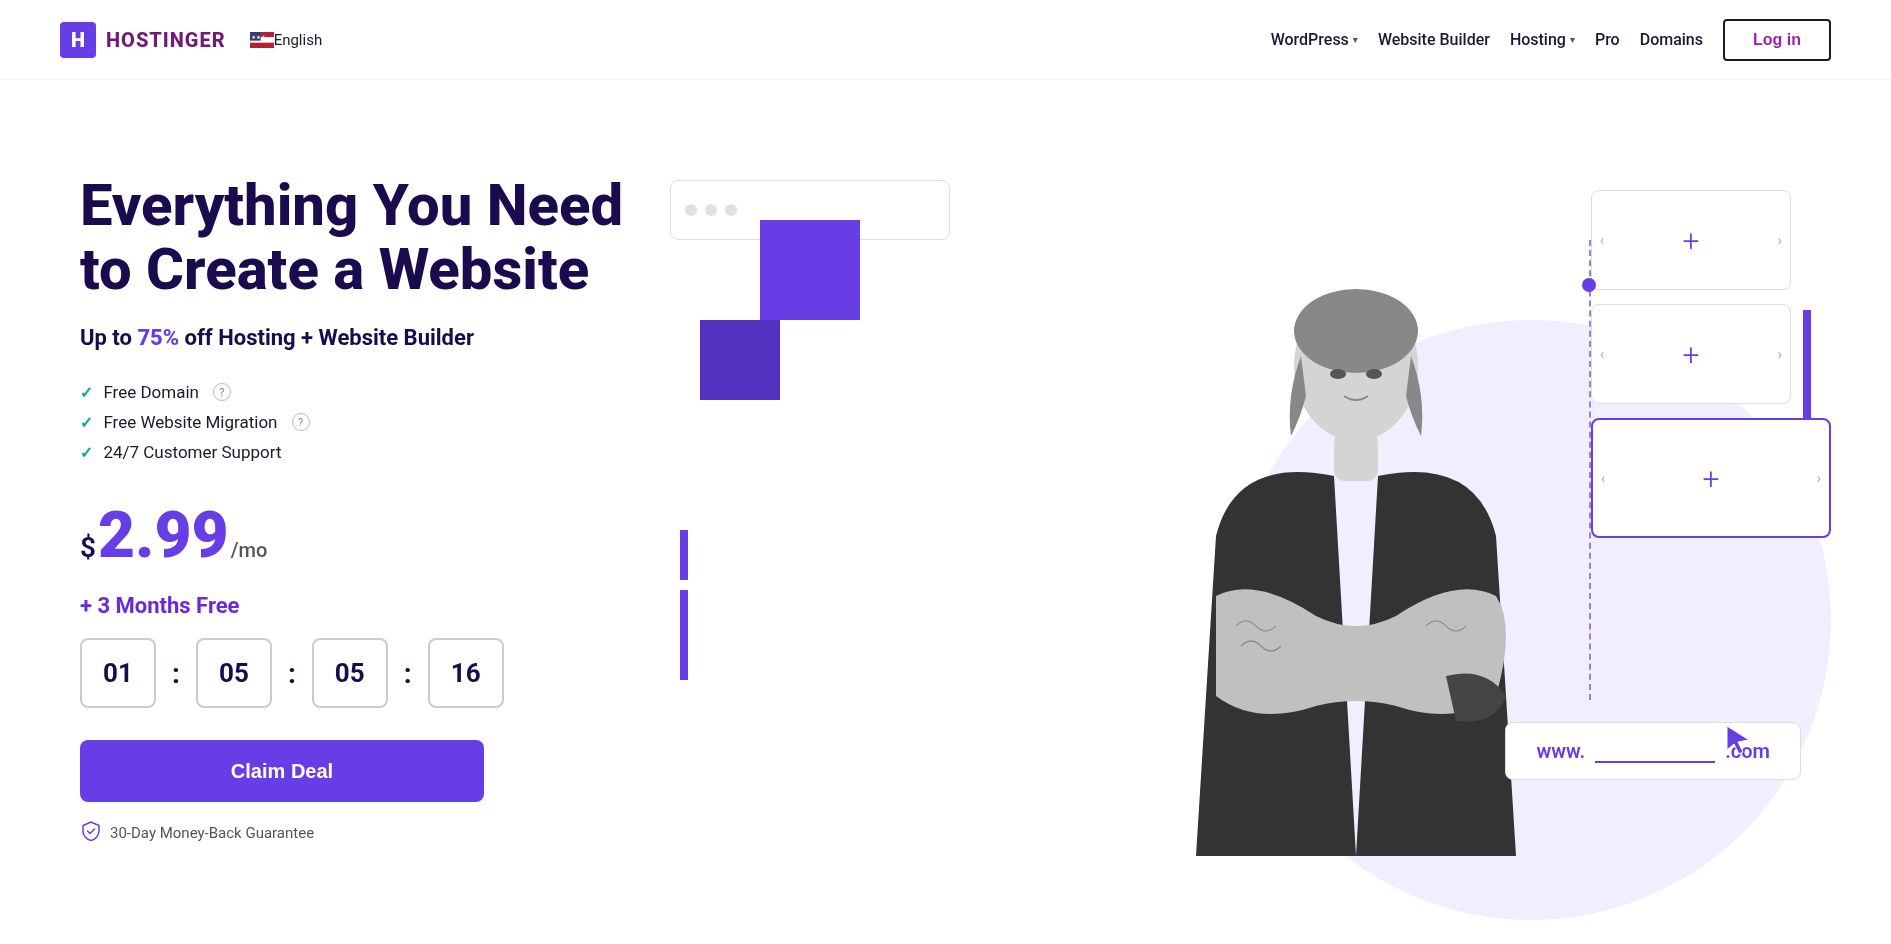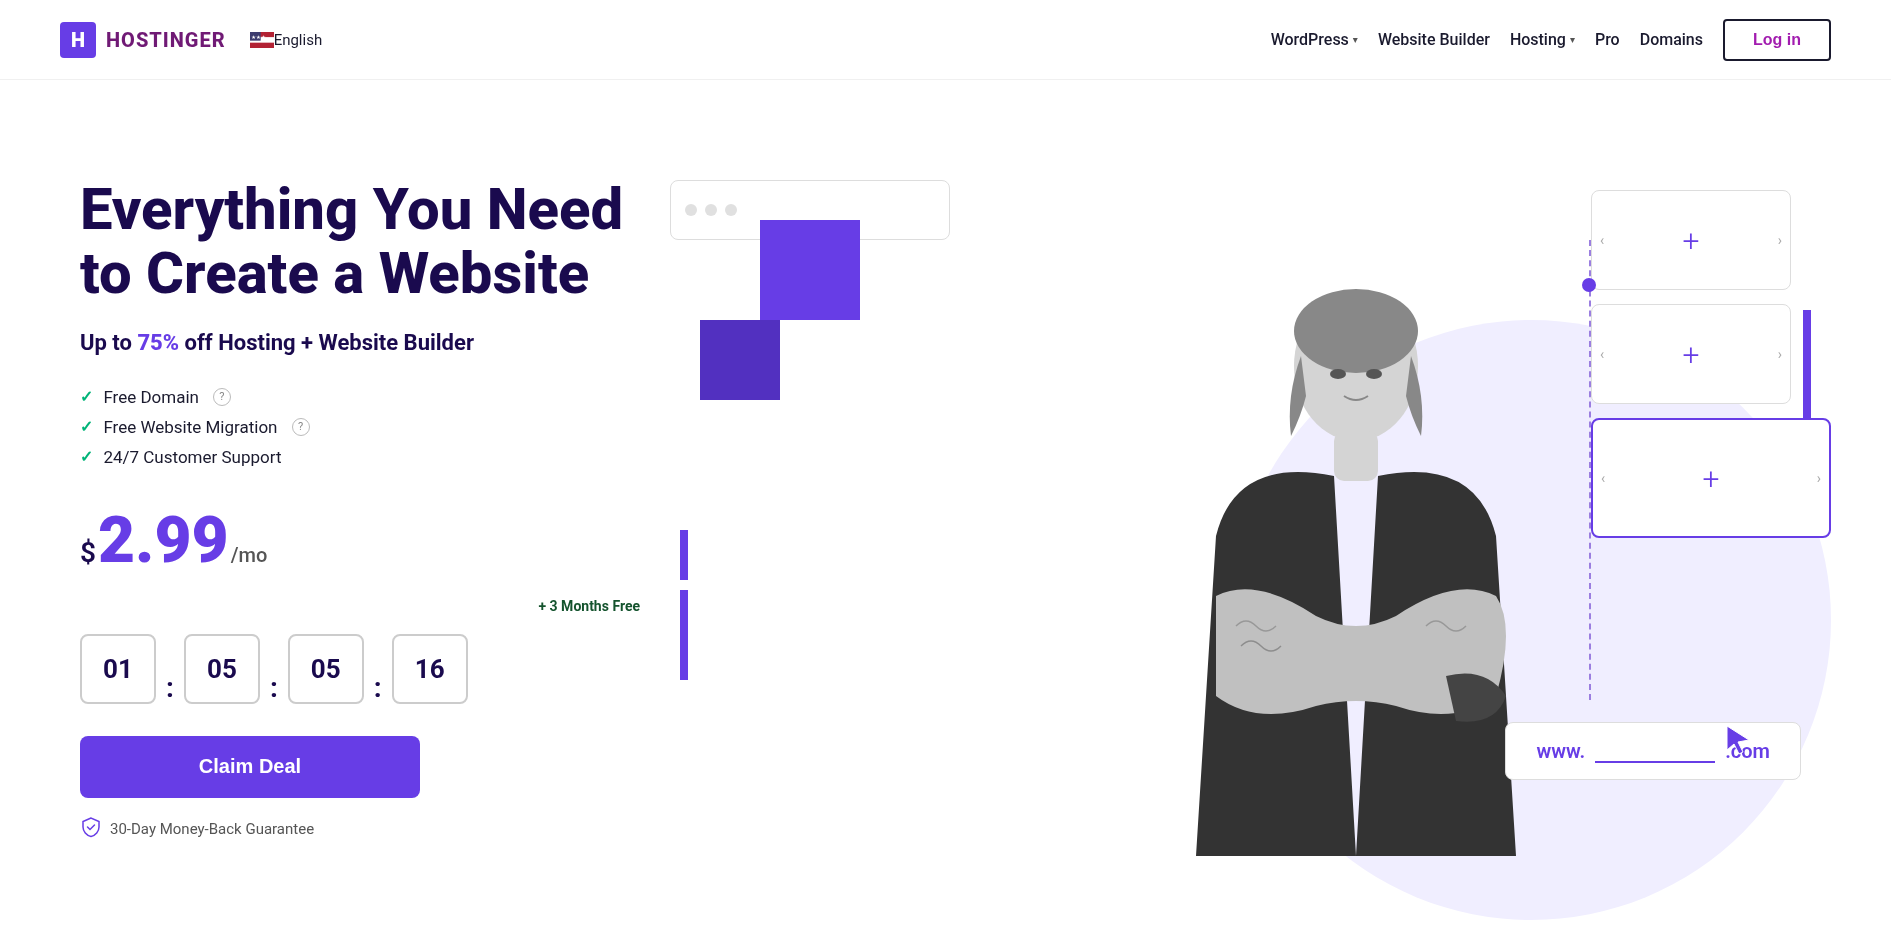--- a/index.html
+++ b/index.html
@@ -166,32 +166,31 @@
       font-size: 64px;
       font-weight: 900;
       color: #673de6;
     }
     .price .period {
       font-size: 20px;
       font-weight: 500;
       color: #555;
     }
     .months-free {
-      font-size: 14px;
+      font-size: 22px;
       font-weight: 700;
-      color: #14532d;
+      color: #6d28d9;
       margin-bottom: 20px;
-      text-align: right;
     }
 
     
     .countdown {
       display: flex;
-      align-items: flex-end;
-      gap: 10px;
+      align-items: center;
+      gap: 16px;
       margin-bottom: 32px;
     }
     .countdown-box {
       border: 2px solid #ccc;
       border-radius: 8px;
       width: 76px;
       height: 70px;
       display: flex;
       align-items: center;
       justify-content: center;
@@ -204,21 +203,21 @@
       font-weight: 700;
       color: #1a0a4e;
     }
 
     
     .cta-btn {
       background: #673de6;
       color: #fff;
       border: none;
       border-radius: 8px;
-      width: 340px;
+      width: 404px;
       height: 62px;
       font-size: 20px;
       font-weight: 700;
       cursor: pointer;
       margin-bottom: 18px;
       display: block;
     }
     .guarantee {
       display: flex;
       align-items: center;

